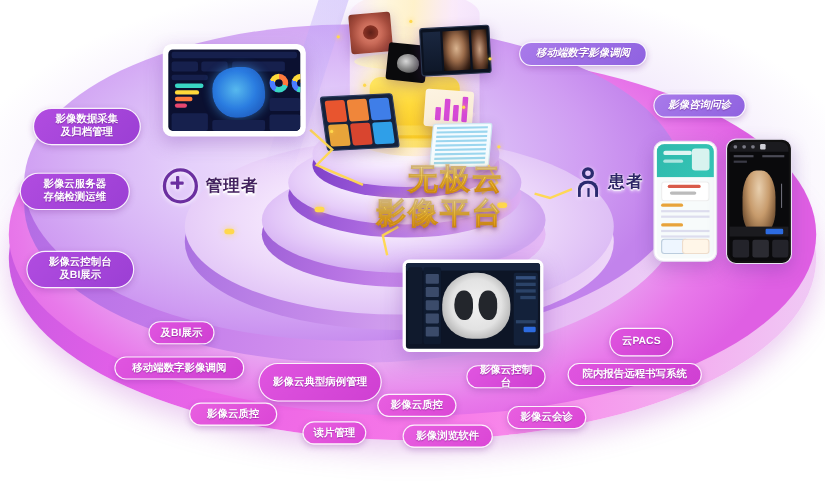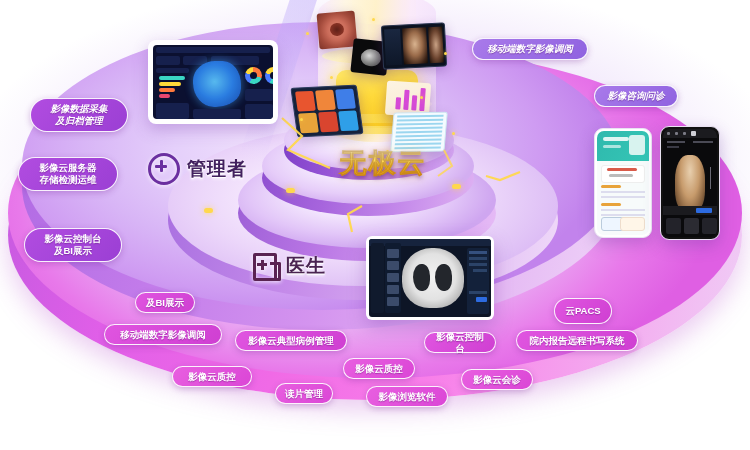--- a/index.html
+++ b/index.html
@@ -211,21 +211,21 @@
   .skel{position:absolute;left:50%;top:26px;transform:translateX(-50%);width:30px;height:58px;
     background:radial-gradient(ellipse at 50% 28%,#e8cfae 0%,#c79b6c 44%,#8a6440 72%,#3a2a1c 100%);
     border-radius:42% 42% 38% 38%;}
 
   
   .link{position:absolute;pointer-events:none;}
 
   
   .role{position:absolute;display:flex;align-items:center;gap:7px;}
   .role-text{
-    font-size:19px;font-weight:bold;letter-spacing:1px;
+    font-size:15px;font-weight:bold;letter-spacing:1px;
     color:#3b2352;
     text-shadow:0 1px 0 #fff,0 2px 3px rgba(255,255,255,.95),0 0 2px #fff;
     font-family:Liberation Serif, serif;
   }
   .role-admin .role-text{color:#42215e;}
   .role-doctor .role-text{color:#4a2352;}
   .role-patient .role-text{color:#2c2466;}
   .ic{position:relative;flex:0 0 auto;filter:drop-shadow(0 1px 2px rgba(255,255,255,.9));}
   .ic-admin{width:26px;height:26px;border-radius:50%;border:3px solid #6b2fa0;}
   .ic-admin:before,.ic-admin:after{content:"";position:absolute;background:#6b2fa0;border-radius:1px;}
@@ -238,21 +238,21 @@
   .ic-doc .plusV{position:absolute;left:7.5px;top:6.5px;width:3px;height:10px;background:#5a2352;}
   .ic-pat{width:22px;height:27px;}
   .ic-pat .head{position:absolute;left:5px;top:0;width:11px;height:11px;border-radius:50%;
     border:3px solid #2a2a6e;box-sizing:border-box;}
   .ic-pat .body{position:absolute;left:1px;top:12px;width:19px;height:15px;
     border:3px solid #2a2a6e;border-bottom:none;border-radius:9px 9px 0 0;box-sizing:border-box;}
   .ic-pat .legs{position:absolute;left:10px;top:19px;width:2px;height:8px;background:#2a2a6e;}
 
   
   .center-title{
-    position:absolute;left:308px;top:148px;width:150px;text-align:center;
+    position:absolute;left:308px;top:148px;width:150px;text-align:right;
     line-height:1.13;z-index:40;
   }
   .center-title span{
     display:block;font-size:27px;font-weight:bold;letter-spacing:2px;
     background:linear-gradient(180deg,#fff7c9 0%,#ffe16a 34%,#ffc627 62%,#f2a00f 100%);
     -webkit-background-clip:text;background-clip:text;color:transparent;
     -webkit-text-stroke:0.6px rgba(120,60,20,.35);
     filter:drop-shadow(0 2px 2px rgba(90,30,110,.55)) drop-shadow(0 0 6px rgba(255,200,60,.35));
   }
 
@@ -442,50 +442,50 @@
       <div style="position:absolute;left:0;right:0;bottom:22px;height:9px;background:#1b1b1f;"></div>
       <div style="position:absolute;right:5px;bottom:24px;width:16px;height:5px;background:#2d6be0;border-radius:1px;"></div>
       <div style="position:absolute;left:3px;bottom:3px;width:15px;height:16px;background:#23232a;border-radius:2px;"></div>
       <div style="position:absolute;left:21px;bottom:3px;width:15px;height:16px;background:#2b2b32;border-radius:2px;"></div>
       <div style="position:absolute;left:39px;bottom:3px;width:15px;height:16px;background:#23232a;border-radius:2px;"></div>
     </div>
   </div>
 
   <div class="center-title">
     <span>无极云</span>
+    <span>影像平台</span>
   </div>
 
   <div class="role role-admin" style="left:148px;top:153px;">
     <span class="ic ic-admin"></span>
     <span class="role-text">管理者</span>
   </div>
 
-  <div class="role role-doctor" style="left:253px;top:253px;">
-    <span class="ic ic-doc">
-      <span class="sheetA"></span>
-        <span class="sheetB"></span>
-      <span class="plusH"></span>
-        <span class="plusV"></span>
+
+  <div class="role role-patient" style="left:524px;top:152px;">
+    <span class="ic ic-pat">
+      <span class="head"></span>
+        <span class="body"></span>
+        <span class="legs"></span>
     </span>
-    <span class="role-text">医生</span>
-  </div>
-
+    <span class="role-text">患者</span>
+  </div>
 
   <div id="chip-layer">
-      <div class="chip chip-violet" style="left: 30px; top: 98px; width: 98px; height: 34px; font-style: italic;">影像数据采集
+      <div class="chip chip-violet" style="left: 30px; top: 98px; width: 98px; height: 34px;">影像数据采集
 及归档管理</div>
       <div class="chip chip-violet" style="left: 18px; top: 157px; width: 100px; height: 34px;">影像云服务器
 存储检测运维</div>
       <div class="chip chip-violet" style="left: 24px; top: 228px; width: 98px; height: 34px;">影像云控制台
 及BI展示</div>
       <div class="chip chip-lilac" style="left: 472px; top: 38px; width: 116px; height: 22px;">移动端数字影像调阅</div>
       <div class="chip chip-lilac" style="left: 594px; top: 85px; width: 84px; height: 22px;">影像咨询问诊</div>
       <div class="chip chip-magenta" style="left: 135px; top: 292px; width: 60px; height: 21px;">及BI展示</div>
       <div class="chip chip-magenta" style="left: 104px; top: 324px; width: 118px; height: 21px;">移动端数字影像调阅</div>
-      <div class="chip chip-magenta" style="left: 235px; top: 330px; width: 112px; height: 21px;">影像云典型病例管理</div>
+      <div class="chip chip-magenta" style="left: 235px; top: 330px; width: 112px; height: 35px;">影像云典型病例管理</div>
       <div class="chip chip-pink" style="left: 172px; top: 366px; width: 80px; height: 21px;">影像云质控</div>
       <div class="chip chip-pink" style="left: 275px; top: 383px; width: 58px; height: 21px;">读片管理</div>
       <div class="chip chip-pink" style="left: 343px; top: 358px; width: 72px; height: 21px;">影像云质控</div>
       <div class="chip chip-pink" style="left: 366px; top: 386px; width: 82px; height: 21px;">影像浏览软件</div>
       <div class="chip chip-magenta" style="left: 424px; top: 332px; width: 72px; height: 21px;">影像云控制台</div>
       <div class="chip chip-pink" style="left: 461px; top: 369px; width: 72px; height: 21px;">影像云会诊</div>
       <div class="chip chip-magenta" style="left: 554px; top: 298px; width: 58px; height: 26px;">云PACS</div>
       <div class="chip chip-magenta" style="left: 516px; top: 330px; width: 122px; height: 21px;">院内报告远程书写系统</div>
     </div>
 

